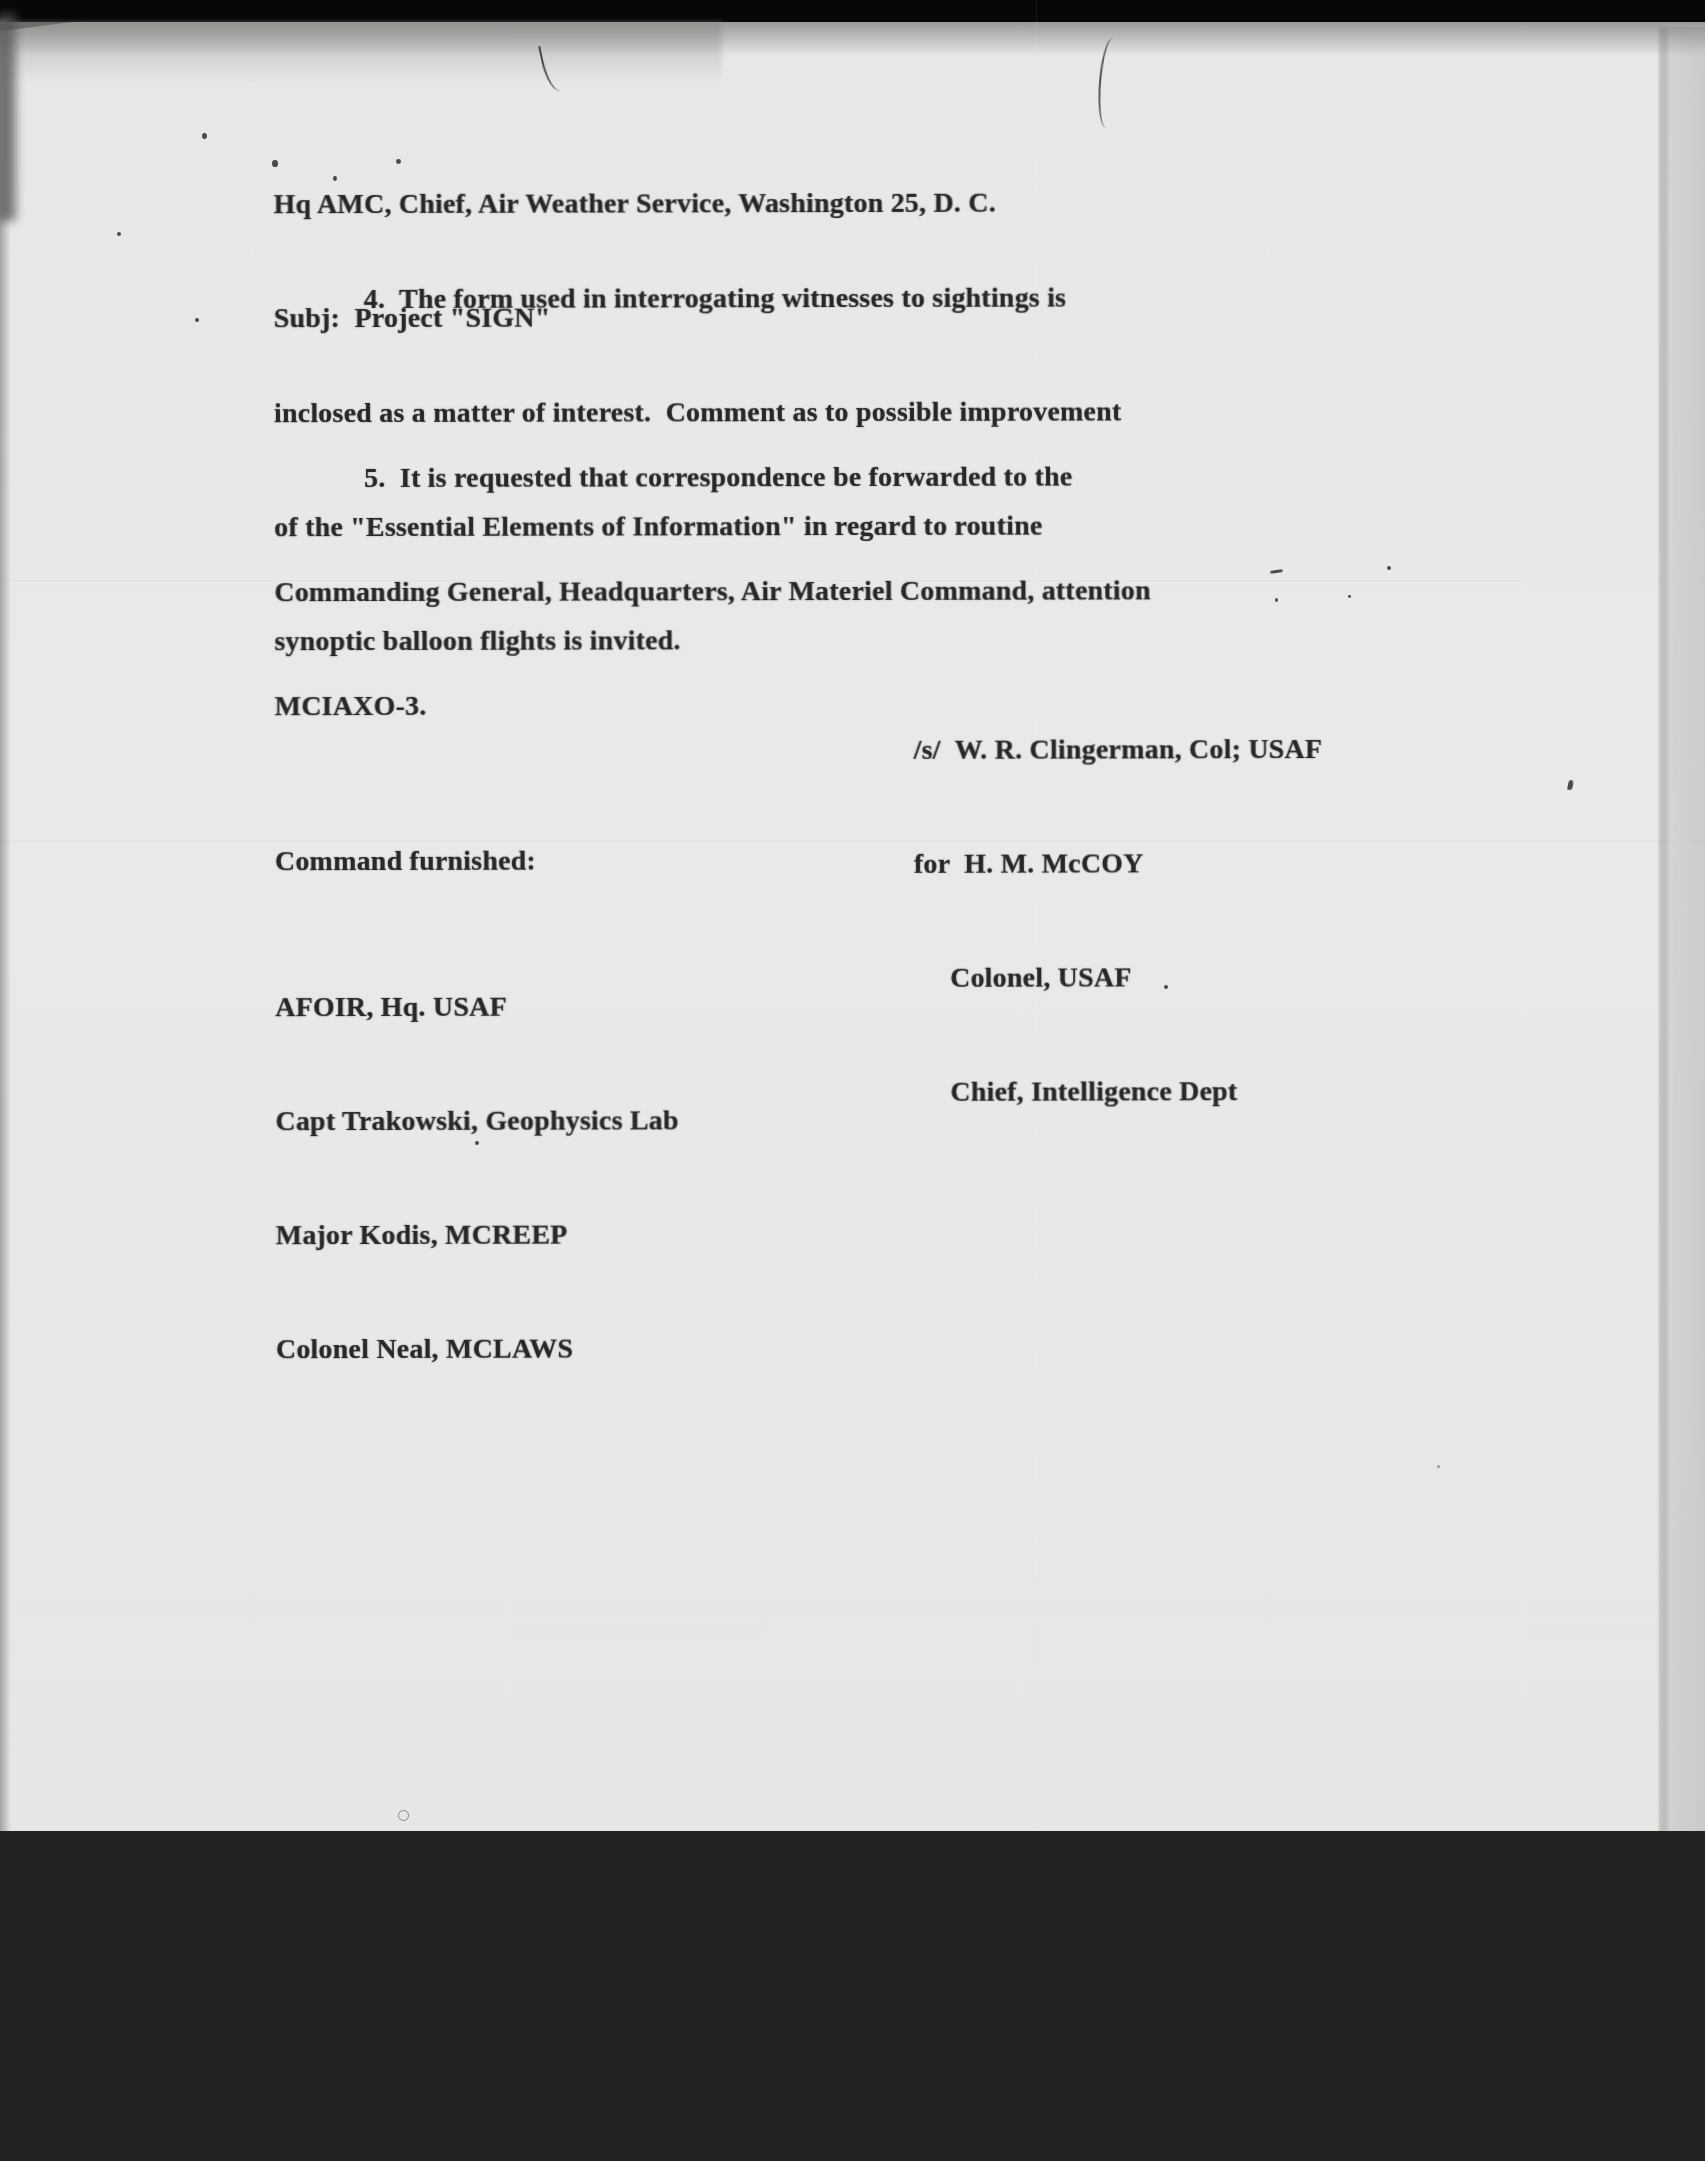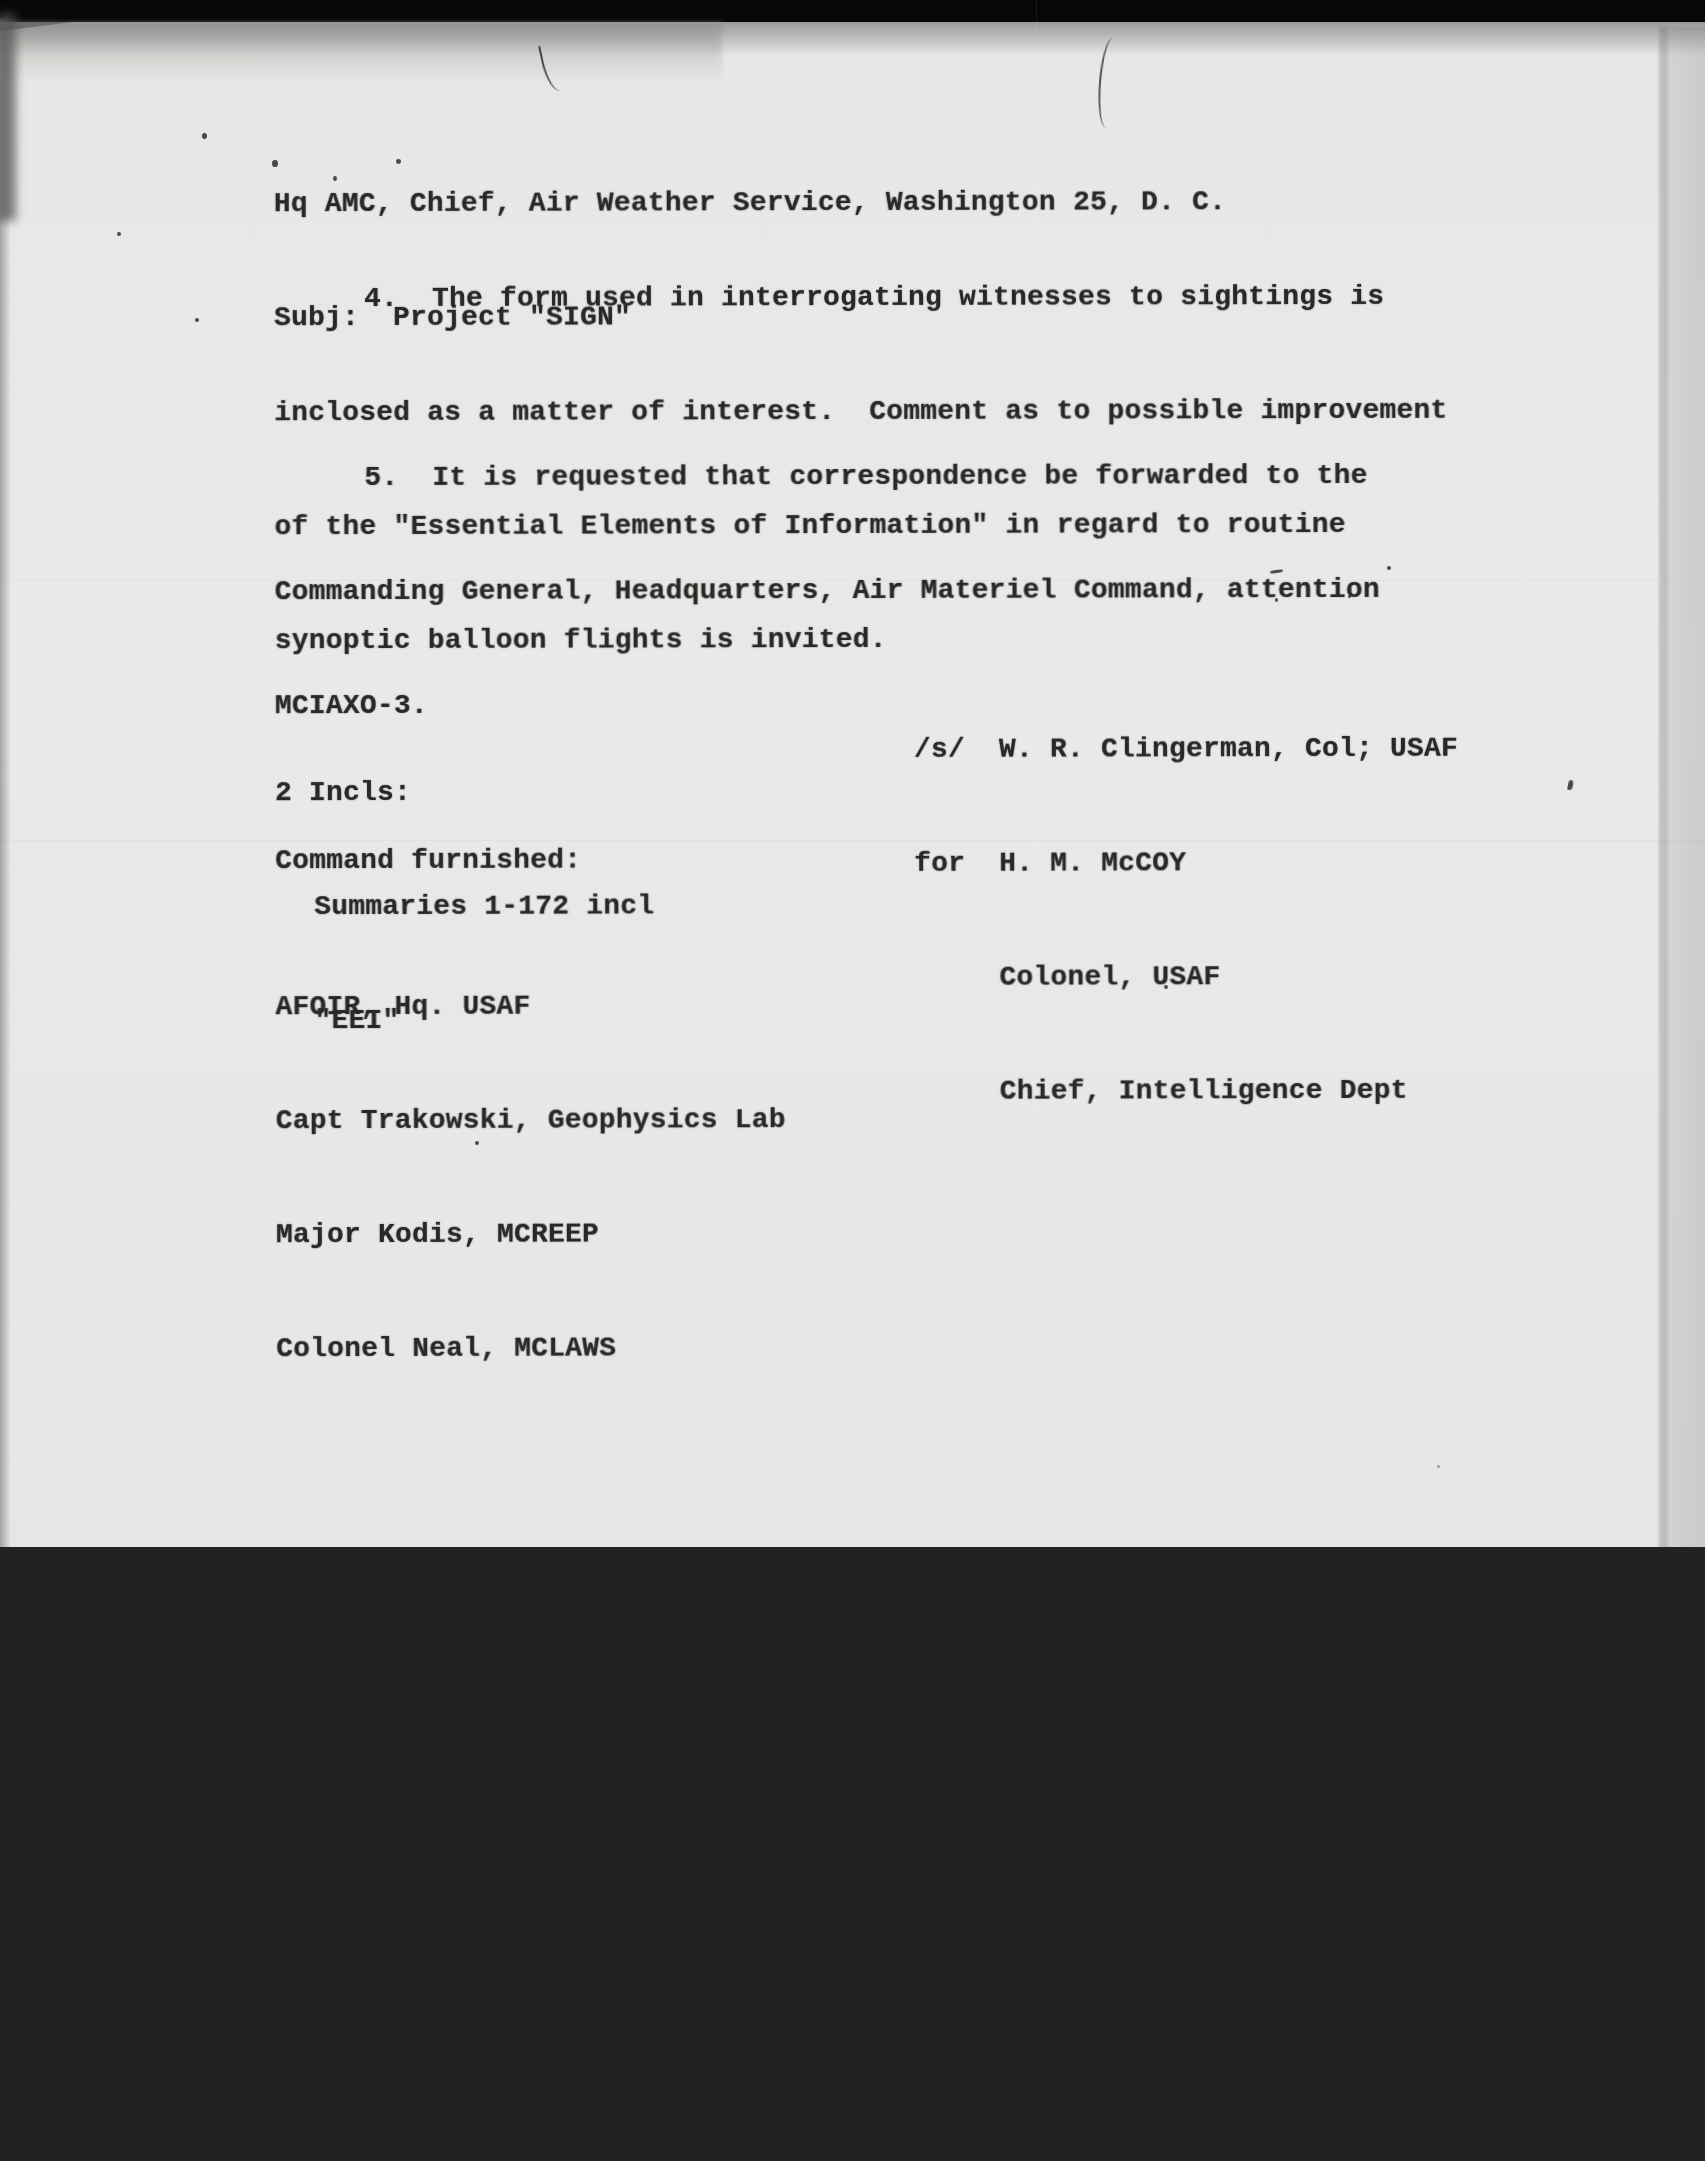--- a/index.html
+++ b/index.html
@@ -3,24 +3,24 @@
 <meta charset="utf-8">
 <style>
   html, body {
     margin: 0;
     padding: 0;
     background: #222;
   }
   .scan {
     position: relative;
     width: 1705px;
-    height: 1547px;
+    height: 1831px;
     background: linear-gradient(180deg, #e8e7e5 0%, #eae9e7 45%, #e7e6e4 100%);
     overflow: hidden;
-    font-family: Liberation Mono, monospace;
+    font-family: Liberation Serif, serif;
   }
   
   .top-black-bar {
     position: absolute; left: 0; top: 0; width: 1705px; height: 22px;
     background: #070707;
   }
   .top-left-wedge {
     position: absolute; left: 0; top: 0; width: 101px; height: 31px;
     background: #070707;
     clip-path: polygon(0 0, 100% 0, 100% 60%, 0 100%);
@@ -181,25 +181,20 @@
     </div>
 
 
     <div class="typed" style="left:914px;top:655px">
       <div class="line">/s/  W. R. Clingerman, Col; USAF</div>
       <div class="line">for  H. M. McCOY</div>
       <div class="line">     Colonel, USAF</div>
       <div class="line">     Chief, Intelligence Dept</div>
     </div>
 
-    <div class="typed" style="left:275px;top:697px">
-      <div class="line">2 Incls:</div>
-      <div class="line indent-1">Summaries 1-172 incl</div>
-      <div class="line indent-1">"EEI"</div>
-    </div>
 
     <div class="typed" style="left:275px;top:841px">Command furnished:</div>
 
     <div class="typed" style="left:275px;top:911px">
       <div class="line">AFOIR, Hq. USAF</div>
       <div class="line">Capt Trakowski, Geophysics Lab</div>
       <div class="line">Major Kodis, MCREEP</div>
       <div class="line">Colonel Neal, MCLAWS</div>
     </div>
 

